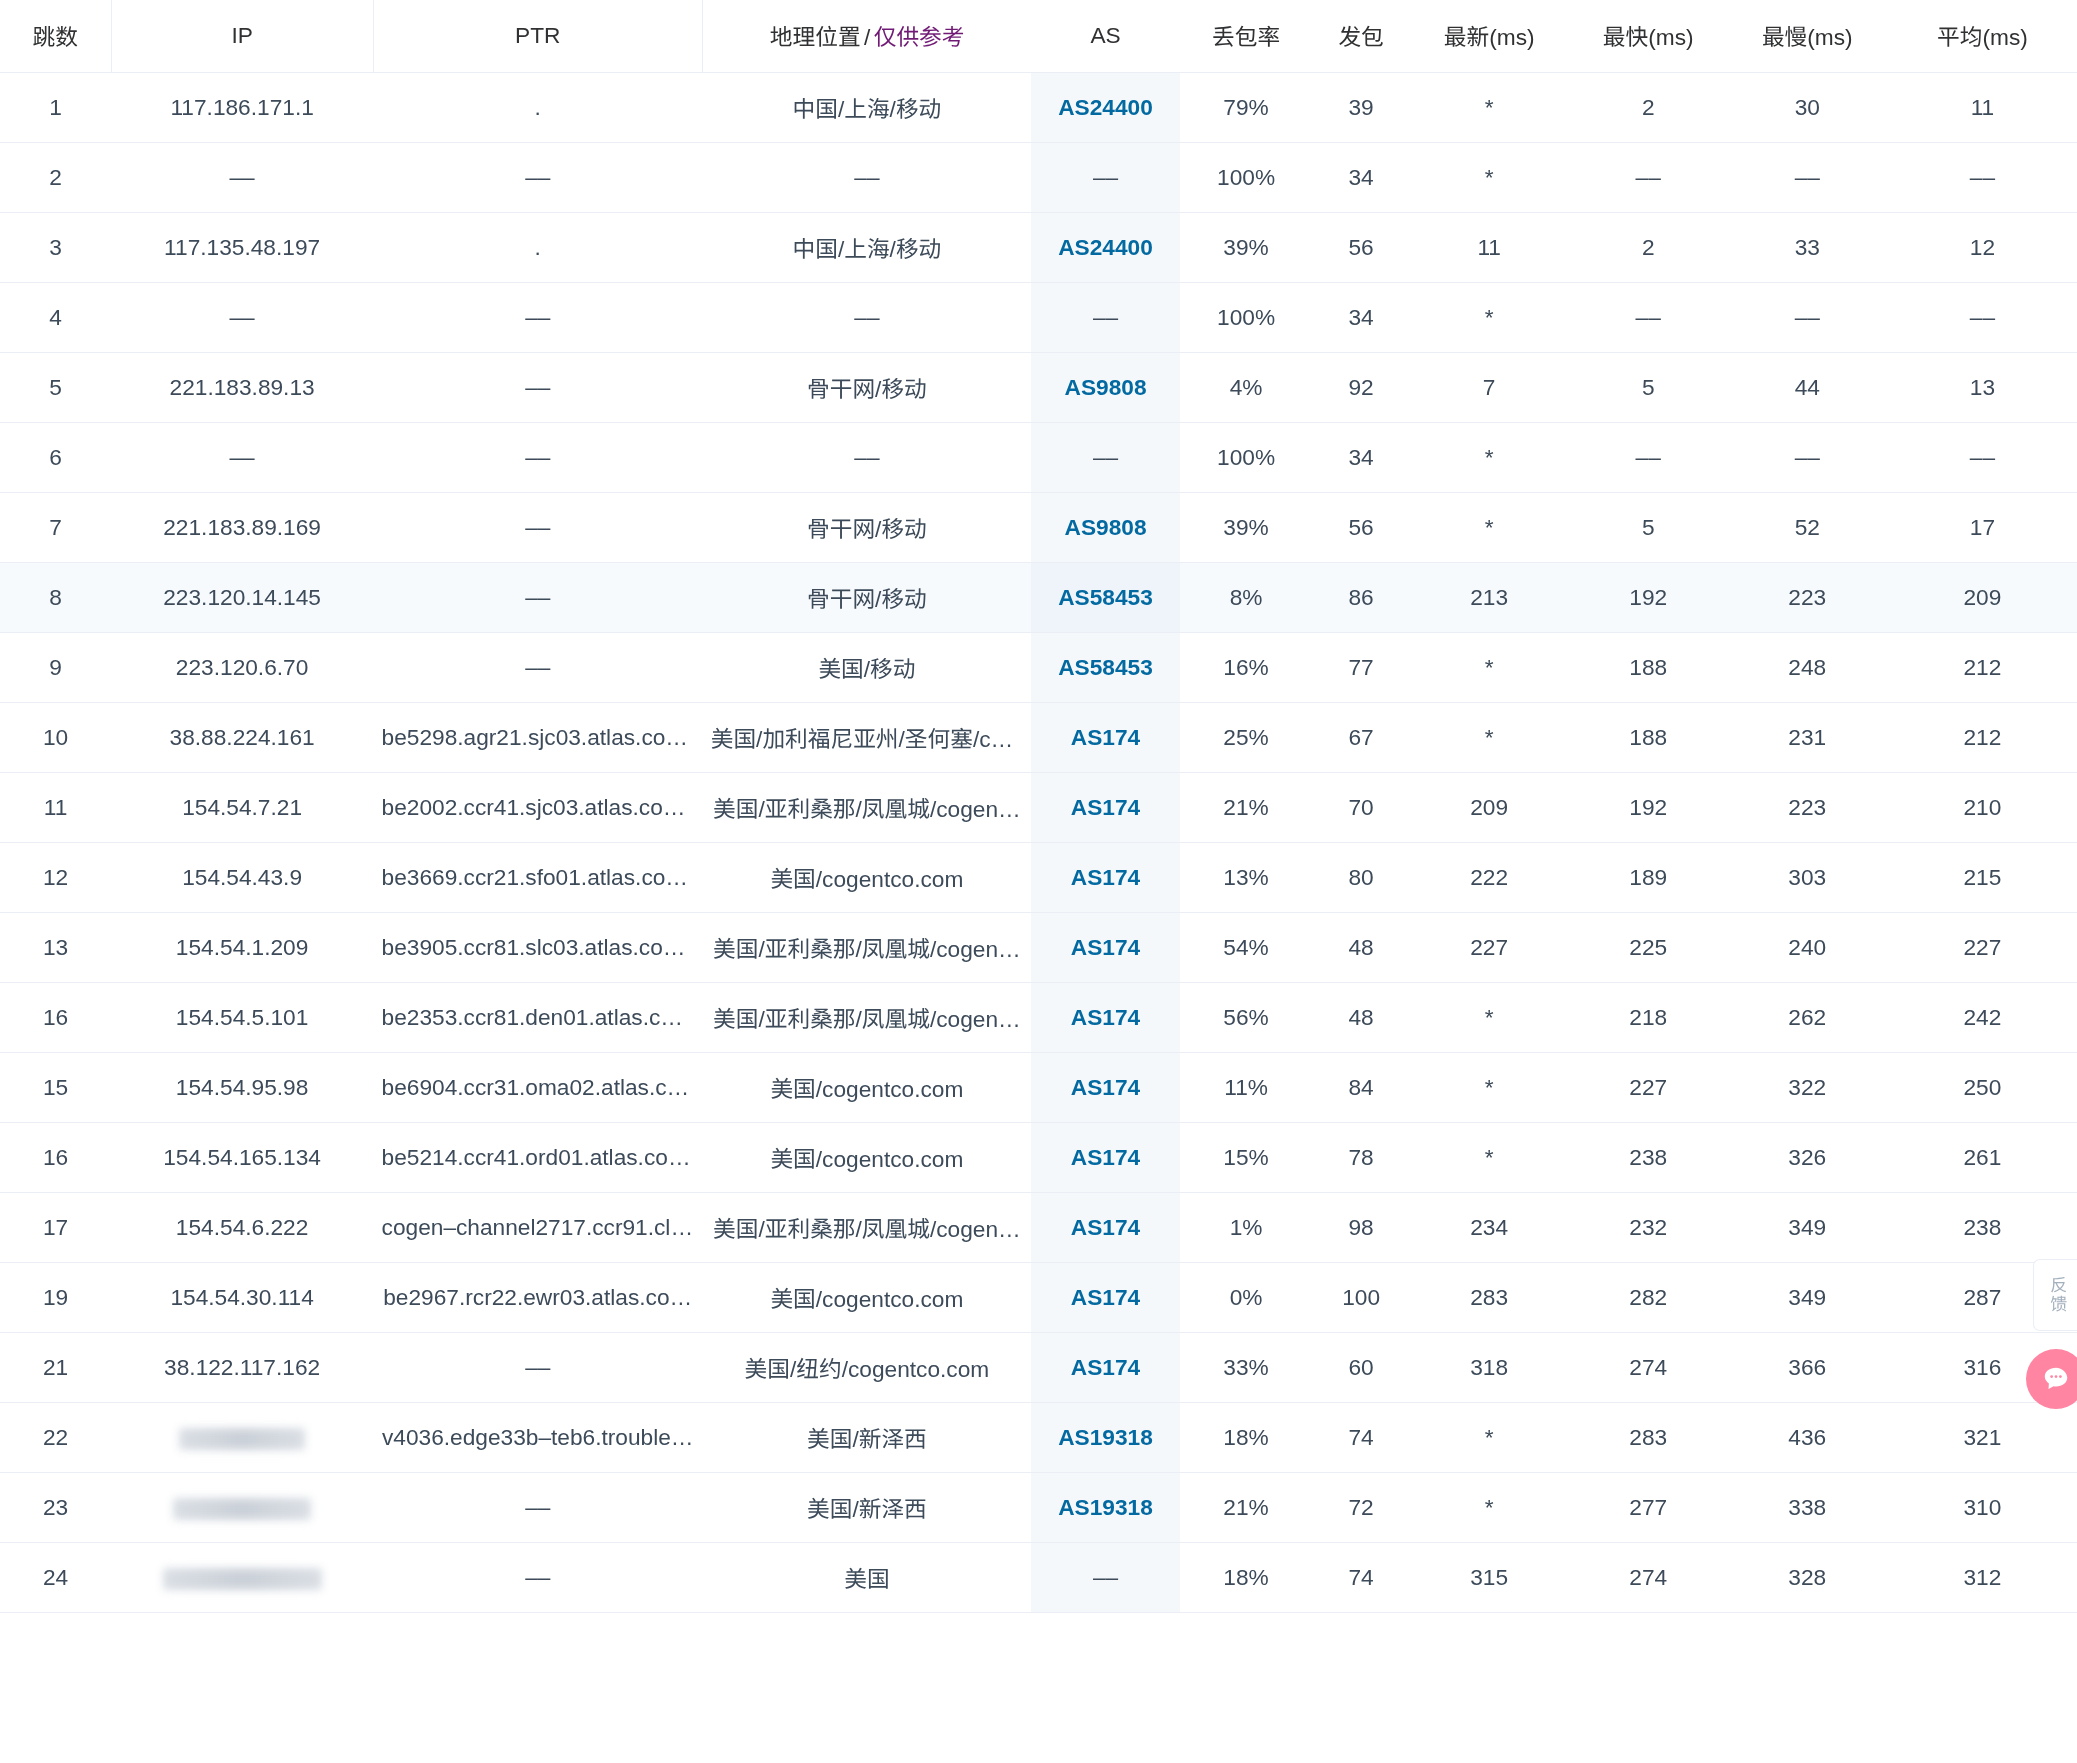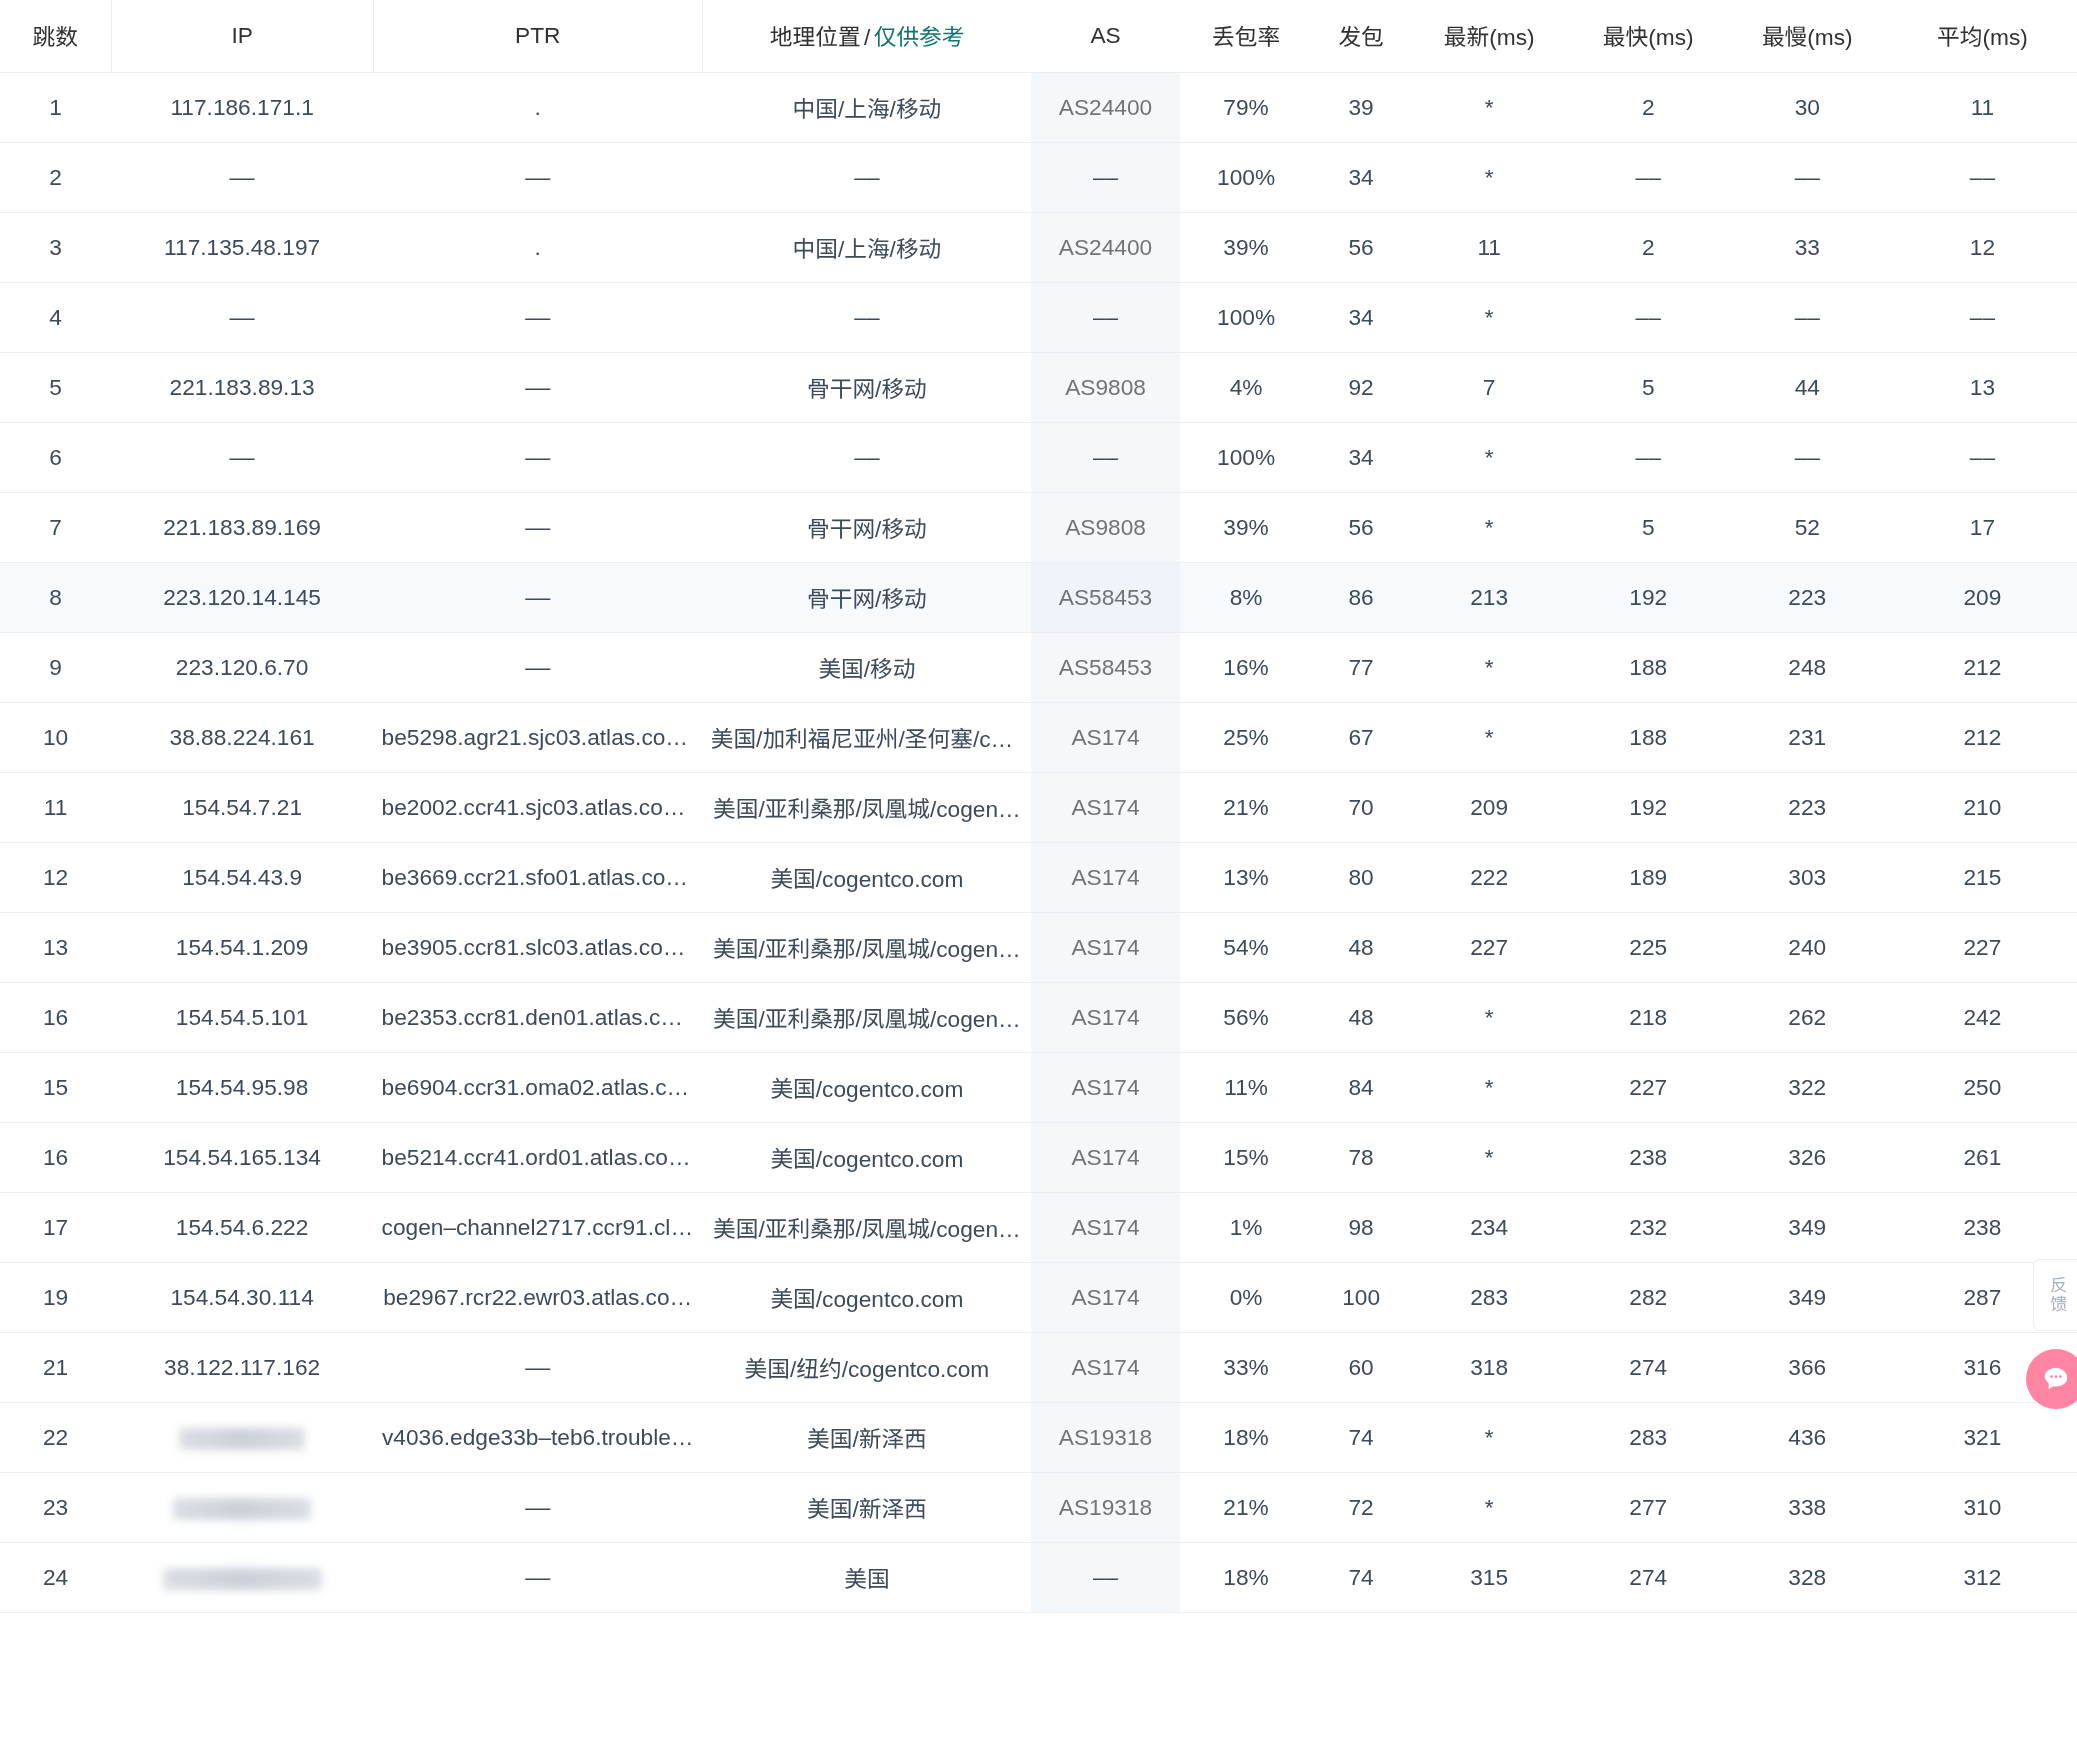--- a/index.html
+++ b/index.html
@@ -62,28 +62,29 @@
     background: #f7fafd;
   }
   td.as-cell {
     background: #f5f8fb;
     color: #3a8ee6;
   }
   tbody tr.alt td.as-cell {
     background: #eef4fa;
   }
   td.as-cell .as-link {
-    color: #737373;
+    color: #0369a1;
     cursor: pointer;
+    font-weight: bold;
   }
   td.as-cell .as-dash {
     color: #3c4a59;
   }
   .note {
-    color: #0f766e;
+    color: #701a75;
   }
   .sep {
     color: #303133;
     padding: 0 3.4px;
   }
   .blur {
     display: inline-block;
     height: 22px;
     border-radius: 3.4px;
     background: linear-gradient(90deg, #d8dde3, #c8ced6, #d8dde3);

